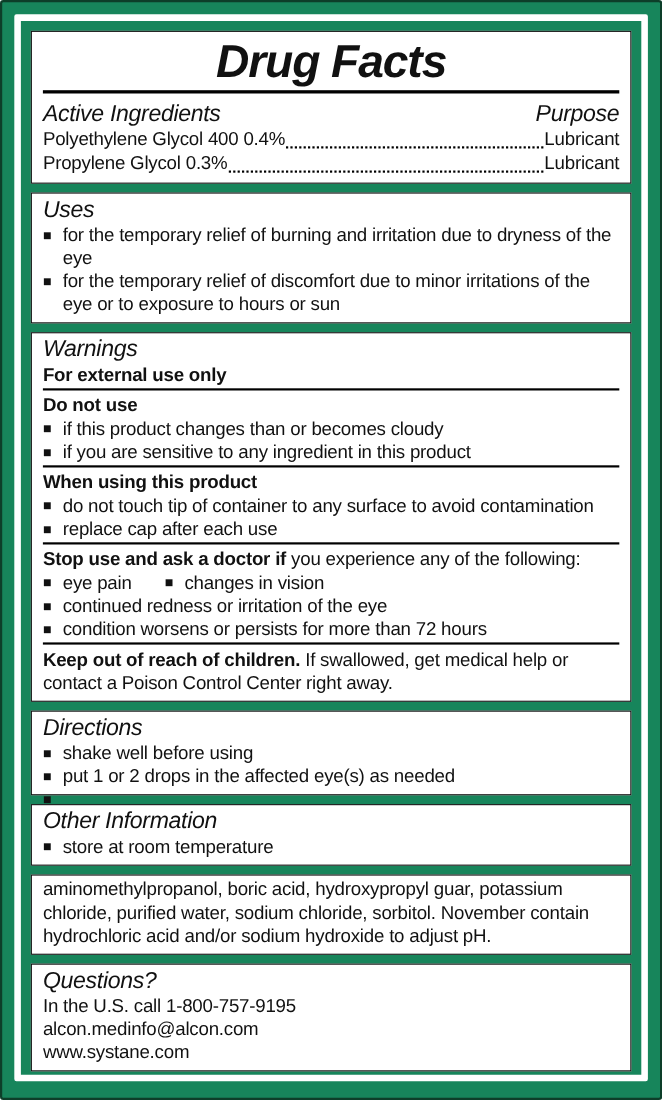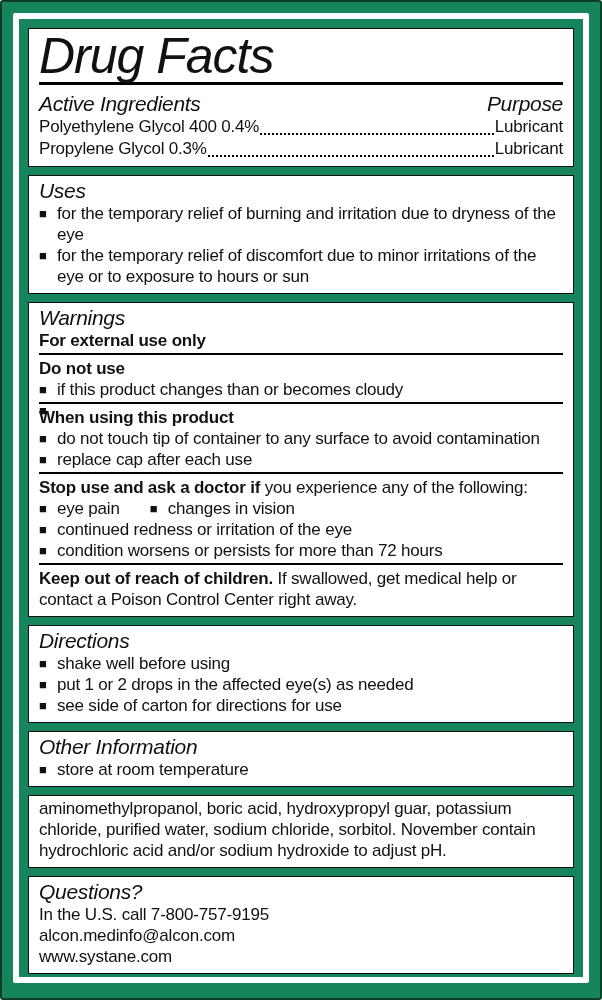--- a/index.html
+++ b/index.html
@@ -30,26 +30,27 @@
     background: #ffffff;
     border: 1.5px solid #101010;
     padding: 2px 10px 6px 10px;
     line-height: 21px;
     font-size: 17px;
     letter-spacing: -0.2px;
   }
   .panel-questions { flex: 0 0 auto; }
 
   .df-title {
-    font-size: 50px;
-    font-weight: 400;
+    font-size: 42px;
+    font-weight: 700;
     font-style: italic;
     line-height: 46px;
     letter-spacing: -1px;
     padding-top: 2px;
+    text-align: center;
   }
   .title-rule {
     border: 0;
     border-top: 3px solid #000;
     margin: 3px 0 6px 0;
   }
   .section-rule {
     border: 0;
     border-top: 2px solid #000;
     margin: 2px 0 3px 0;
@@ -135,53 +136,53 @@
       <div class="li"><span class="bullet-glyph">■</span><span>for the temporary relief of burning and irritation due to dryness of the eye</span></div>
       <div class="li"><span class="bullet-glyph">■</span><span>for the temporary relief of discomfort due to minor irritations of the eye or to exposure to hours or sun</span></div>
     </section>
 
     <section class="panel">
       <div class="heading">Warnings</div>
       <div class="subhead">For external use only</div>
       <hr class="section-rule">
       <div class="subhead">Do not use</div>
       <div class="li"><span class="bullet-glyph">■</span><span>if this product changes than or becomes cloudy</span></div>
-      <div class="li"><span class="bullet-glyph">■</span></div>
+      <div class="li"><span class="bullet-glyph">■</span><span>if you are sensitive to any ingredient in this product</span></div>
       <hr class="section-rule">
       <div class="subhead">When using this product</div>
       <div class="li"><span class="bullet-glyph">■</span><span>do not touch tip of container to any surface to avoid contamination</span></div>
       <div class="li"><span class="bullet-glyph">■</span><span>replace cap after each use</span></div>
       <hr class="section-rule">
       <div class="plain"><span class="bold">Stop use and ask a doctor if</span><span> you experience any of the following:</span></div>
       <div class="plain">
         <span class="li-inline"><span class="bullet-glyph">■</span><span>eye pain</span></span><span class="li-inline"><span class="bullet-glyph">■</span><span>changes in vision</span></span>
       </div>
       <div class="li"><span class="bullet-glyph">■</span><span>continued redness or irritation of the eye</span></div>
       <div class="li"><span class="bullet-glyph">■</span><span>condition worsens or persists for more than 72 hours</span></div>
       <hr class="section-rule">
       <div class="plain"><span class="bold">Keep out of reach of children.</span><span> If swallowed, get medical help or contact a Poison Control Center right away.</span></div>
     </section>
 
     <section class="panel">
       <div class="heading">Directions</div>
       <div class="li"><span class="bullet-glyph">■</span><span>shake well before using</span></div>
       <div class="li"><span class="bullet-glyph">■</span><span>put 1 or 2 drops in the affected eye(s) as needed</span></div>
-      <div class="li"><span class="bullet-glyph">■</span><span>see side of carton for directions for use</span></div>
+      <div class="li"><span class="bullet-glyph">■</span></div>
     </section>
 
     <section class="panel">
       <div class="heading">Other Information</div>
       <div class="li"><span class="bullet-glyph">■</span><span>store at room temperature</span></div>
     </section>
 
     <section class="panel">
       <div class="plain">aminomethylpropanol, boric acid, hydroxypropyl guar, potassium chloride, purified water, sodium chloride, sorbitol. November contain hydrochloric acid and/or sodium hydroxide to adjust pH.</div>
     </section>
 
     <section class="panel panel-questions">
       <div class="heading">Questions?</div>
-      <div class="plain">In the U.S. call 7-800-757-9195</div>
+      <div class="plain">In the U.S. call 1-800-757-9195</div>
       <div class="plain">alcon.medinfo@alcon.com</div>
       <div class="plain">www.systane.com</div>
     </section>
 
   </div>
 </div>
 
 </body></html>

